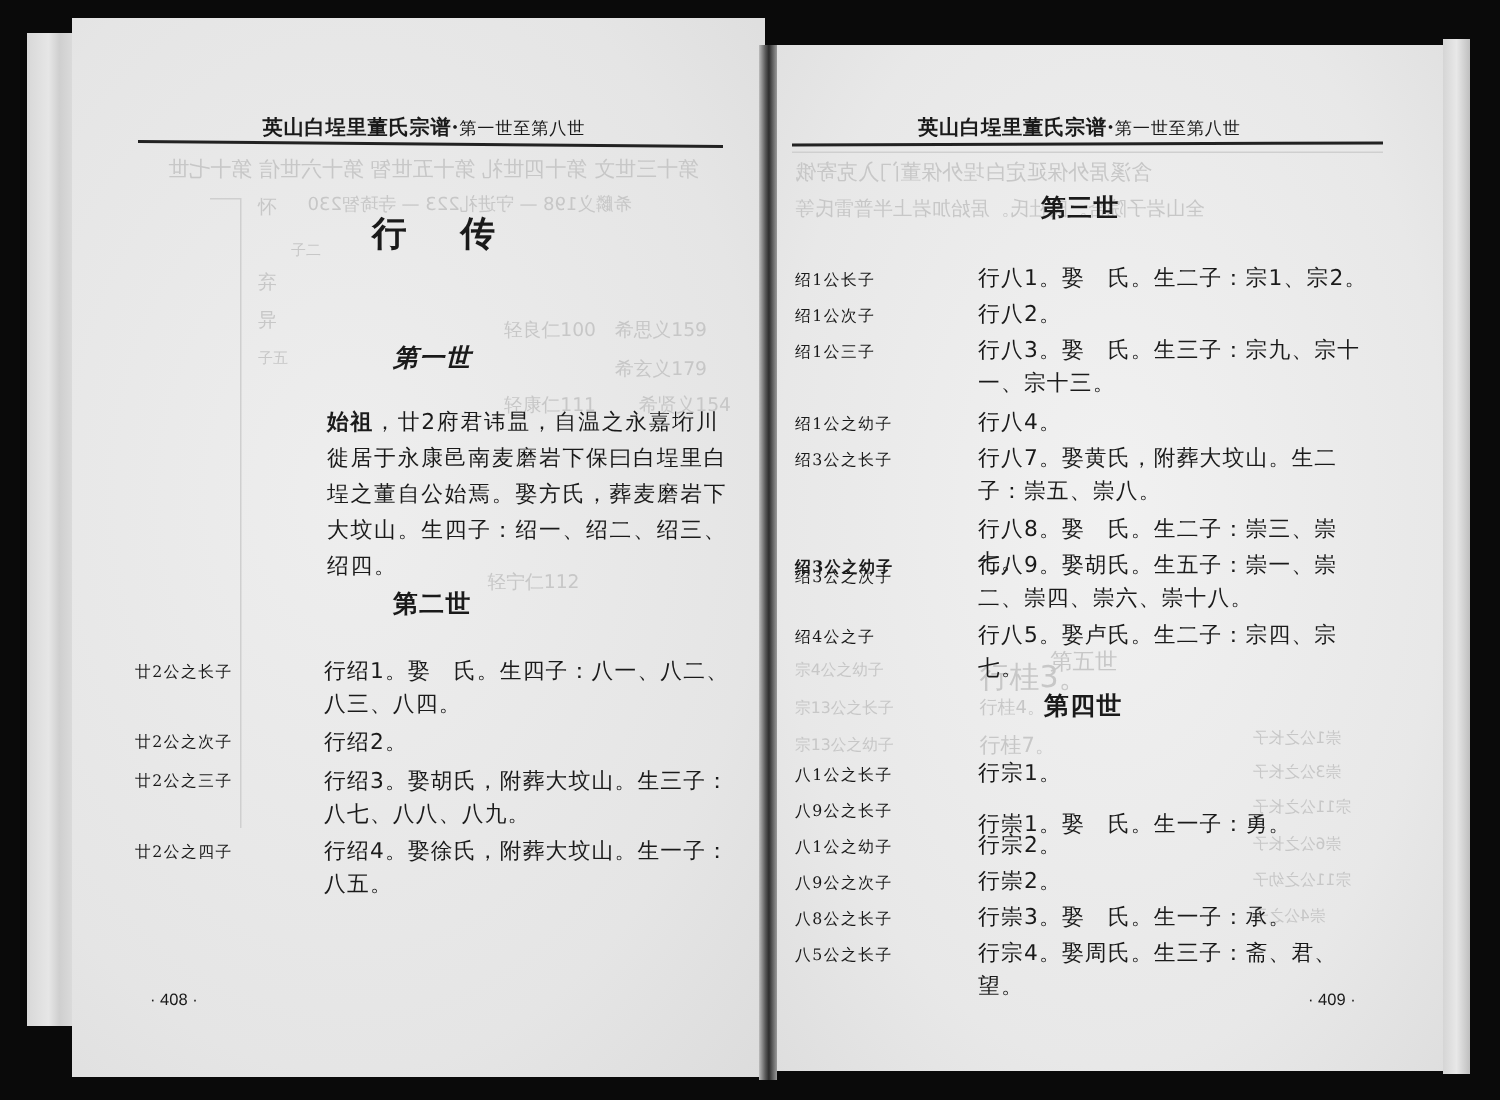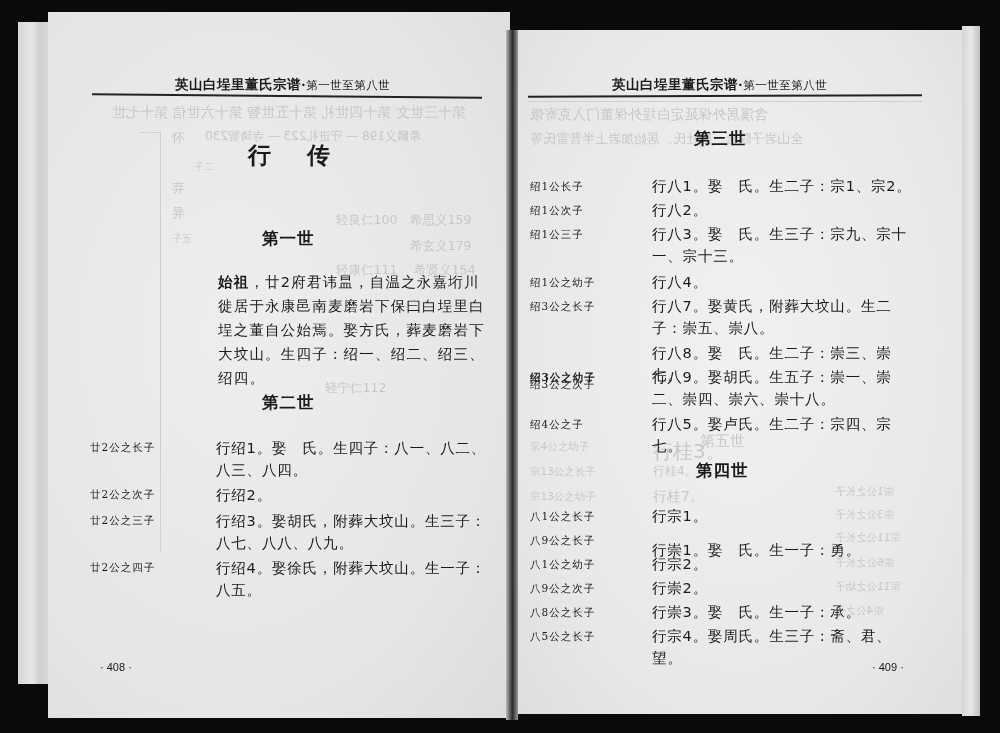--- a/index.html
+++ b/index.html
@@ -99,26 +99,26 @@
 <div class="ghost-line" style="left:140px; top:132px; width:20px; height:1px;"></div>
 <div class="ghost" style="left:172px; top:130px;">怀</div>
 <div class="ghost" style="left:172px; top:160px; font-size:10px;margin-left:22px;">子二</div>
 <div class="ghost" style="left:172px; top:180px;">弃</div>
 <div class="ghost" style="left:172px; top:205px;">异</div>
 <div class="ghost" style="left:172px; top:232px; font-size:10px;">子五</div>
 <div class="ghost" style="left:336px; top:212px;">轻良仁100</div>
 <div class="ghost" style="left:410px; top:212px;">希思义159</div>
 <div class="ghost" style="left:410px; top:238px;">希玄义179</div>
 <div class="ghost" style="left:336px; top:262px;">轻康仁111</div>
-<div class="ghost" style="left:414px; top:262px;">希贤义154</div>
+<div class="ghost" style="left:426px; top:262px;">希贤义154</div>
 <div class="ghost" style="left:325px; top:380px;">轻宁仁112</div>
 
 <div class="title-big" style="left:248px; top:140px;">行传</div>
 
-<div class="gen-head" style="left:262px; top:228px;">第一世</div>
+<div class="gen-head" style="left:262px; top:228px;font-style:italic;">第一世</div>
 <div class="para" style="left:218px; top:270px; width:270px;"><b>始祖</b><span>，廿2府君讳昷，自温之永嘉垳川徙居于永康邑南麦磨岩下保曰白埕里白埕之董自公始焉。娶方氏，葬麦磨岩下大坟山。生四子：绍一、绍二、绍三、绍四。</span></div>
 
 <div class="gen-head" style="left:262px; top:392px;">第二世</div>
 
 <div class="entry-label" style="left:90px; top:441px;">廿2公之长子</div>
 <div class="entry-text" style="left:216px; top:437px; width:272px;">行绍1。娶　氏。生四子：八一、八二、八三、八四。</div>
 
 <div class="entry-label" style="left:90px; top:488px;">廿2公之次子</div>
 <div class="entry-text" style="left:216px; top:484px; width:272px;">行绍2。</div>
 

